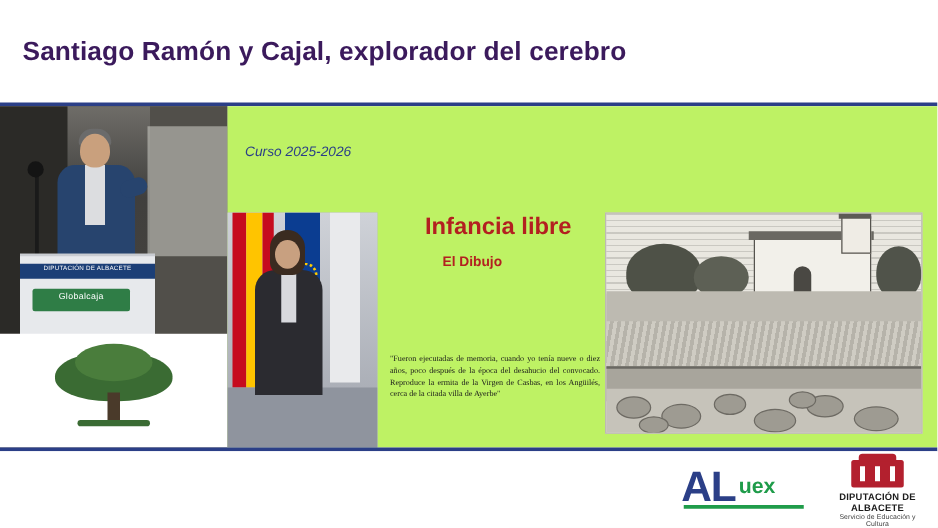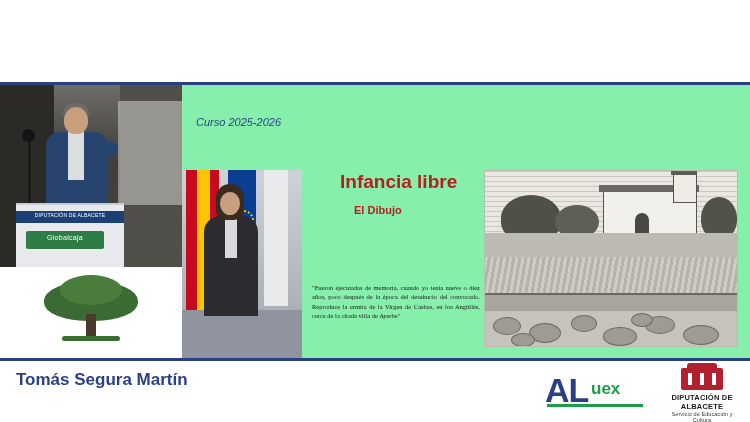--- a/index.html
+++ b/index.html
@@ -220,21 +220,21 @@
     border-radius: 3px;
   }
 
   
   .slide {
     position: absolute;
     left: 182px;
     top: 0;
     width: 568px;
     height: 273px;
-    background: #86efac;
+    background: #bef264;
   }
   .slide-course {
     position: absolute;
     left: 14px; top: 31px;
     font-size: 11px;
     color: #2b3f87;
     font-style: italic;
   }
   .slide-title {
     position: absolute;
@@ -459,20 +459,23 @@
     font-size: 5.5px;
     color: #3a3a3a;
     letter-spacing: 0.1px;
   }
 </style>
 </head>
 <body>
 
 <div class="screen">
 
+  <div class="header">
+    <div class="header-title">Santiago Ramón y Cajal, explorador del cerebro</div>
+  </div>
   <div class="header-rule"></div>
 
   <div class="stage">
 
     <div class="cam">
       <div class="cam-room"></div>
       <div class="cam-wall-left"></div>
       <div class="cam-wall-right"></div>
       <div class="cam-screen"></div>
       <div class="cam-speaker-body"></div>
@@ -542,21 +545,20 @@
           <div class="eng-rock" style="left:198px; top:14px; width:34px; height:18px;"></div>
           <div class="eng-rock" style="left:26px; top:22px; width:22px; height:12px;"></div>
           <div class="eng-rock" style="left:146px; top:2px; width:20px; height:12px;"></div>
         </div>
       </div>
     </div>
   </div>
 
   <div class="footer-rule"></div>
   <div class="footer">
-    <div class="speaker-name">Tomás Segura Martín</div>
 
     <div class="logo-aluex">
       <div class="aluex-a">AL</div>
       <div class="aluex-uex">uex</div>
       <div class="aluex-bar"></div>
     </div>
 
     <div class="logo-dip">
       <div class="dip-crest">
         <div class="dip-crest-top"></div>

